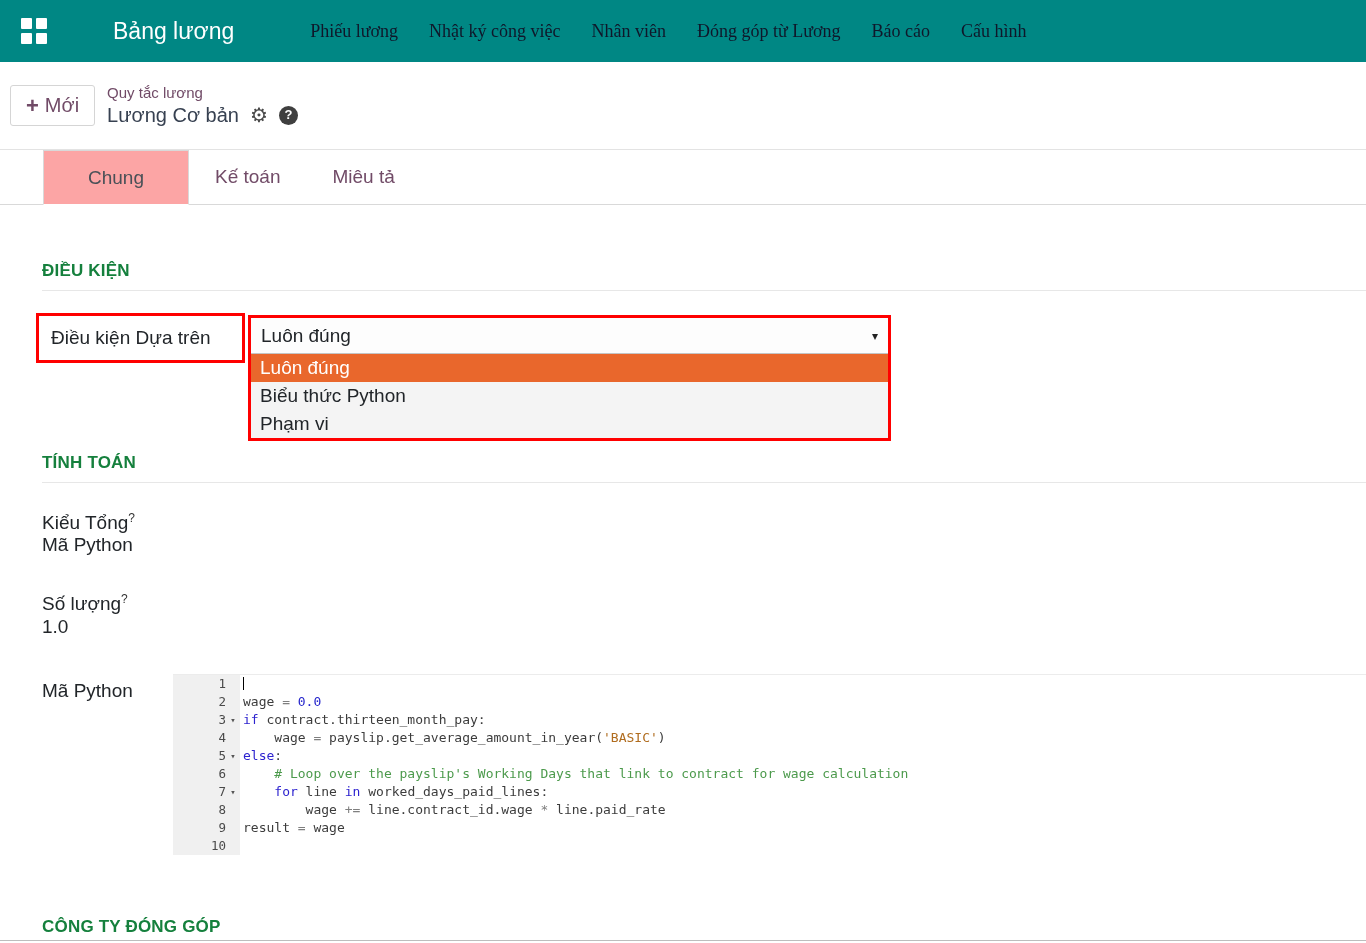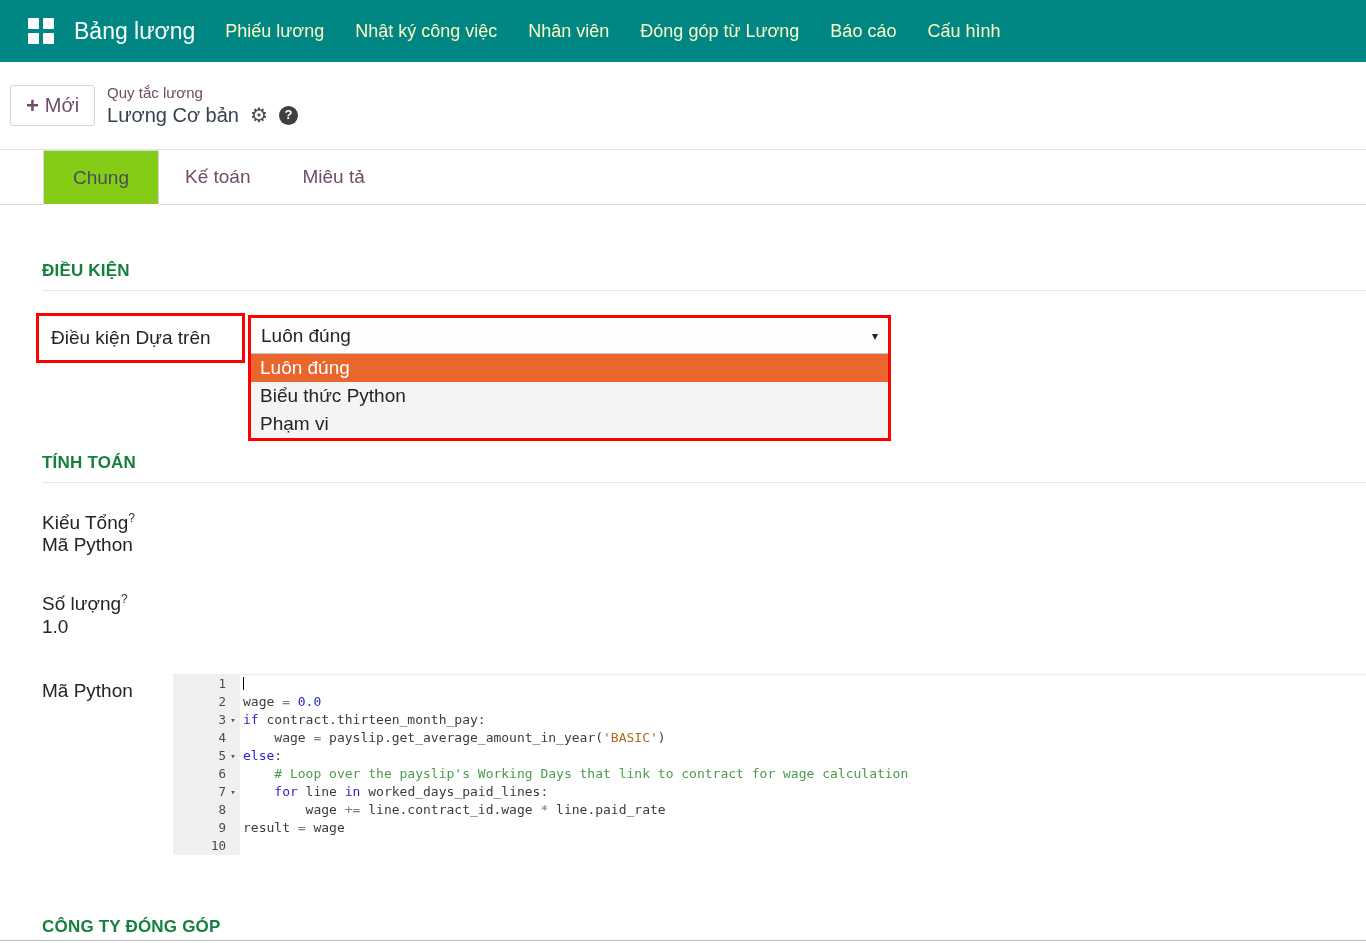--- a/index.html
+++ b/index.html
@@ -4,45 +4,45 @@
 <style>
   * { box-sizing: border-box; }
   html,body { margin:0; padding:0; }
   body {
     width:1366px; height:943px; overflow:hidden; position:relative;
     background:#fff; color:#212529;
     font-family:"Liberation Sans", sans-serif;
   }
 
   
-  .topbar { height:62px; background:var(--c-topbar,#008784); display:flex; align-items:center; padding:0 28px; }
+  .topbar { height:62px; background:var(--c-topbar,#008784); display:flex; align-items:center; padding:0 21px;gap:46px; }
   .apps { display:grid; grid-template-columns:11px 11px; grid-template-rows:11px 11px; gap:4px; cursor:pointer; margin-right:20px; }
   .apps span { background:#fff; border-radius:1px; }
   .app-title { color:#fff; font-size:23px; margin-right:30px; cursor:pointer; white-space:nowrap; }
   .menu { display:flex; gap:31px; align-items:center; }
-  .menu-item { color:#fef9c3; font-size:18px; text-decoration:none; cursor:pointer; white-space:nowrap; }
+  .menu-item { color:#0f172a; font-size:18px; text-decoration:none; cursor:pointer; white-space:nowrap;font-family:Liberation Serif, serif; }
 
   
   .control { display:flex; align-items:center; height:88px; padding:0 0 0 10px; border-bottom:1px solid #e3e3e3; gap:12px; }
   .new-btn { background:#fff; border:1px solid #d5d5d5; border-radius:3px; color:var(--c-accent,#714B67);
              font-size:20px; padding:8px 15px; display:flex; align-items:center; gap:6px; cursor:pointer;
              font-family:inherit; }
   .plus { font-weight:700; font-size:22px; line-height:1; }
   .bc { display:flex; flex-direction:column; justify-content:center; line-height:1.3; }
   .bc-parent { color:var(--c-accent,#714B67); font-size:15px; cursor:pointer; text-decoration:none; }
   .bc-cur-row { display:flex; align-items:center; gap:11px; }
   .bc-current { font-size:20px; color:#374151; }
   .gear { font-size:20px; color:#4a4a4a; cursor:pointer; line-height:1; }
   .help-circle { width:19px; height:19px; border-radius:50%; background:#3f3f3f; color:#fff; font-size:13px;
                  font-weight:700; display:flex; align-items:center; justify-content:center; cursor:pointer; }
 
   
   .tabs { display:flex; align-items:stretch; height:55px; border-bottom:1px solid #d9d9d9; padding-left:43px; }
   .tab { display:flex; align-items:center; padding:0 26px; font-size:19px; color:var(--c-accent,#714B67); cursor:pointer; }
-  .tab.active { background:#84cc16; border:1px solid #d9d9d9; border-bottom:1px solid #fff; margin-bottom:-1px; color:#495057; padding:0 29px; }
+  .tab.active { background:#fca5a5; border:1px solid #d9d9d9; border-bottom:1px solid #fff; margin-bottom:-1px; color:#495057; padding:0 44px; }
 
   
   .content { padding-left:42px; }
   .sec-title { font-size:17px; font-weight:700; color:#15803d; margin:0; letter-spacing:.2px; }
   .mt-cond { margin-top:56px; }
   .mt-comp { margin-top:12px; }
   .mt-comp2 { margin-top:62px; }
   .sec-hr { border:0; border-top:1px solid #e7e7e7; margin:9px 0 0 0; }
 
   

